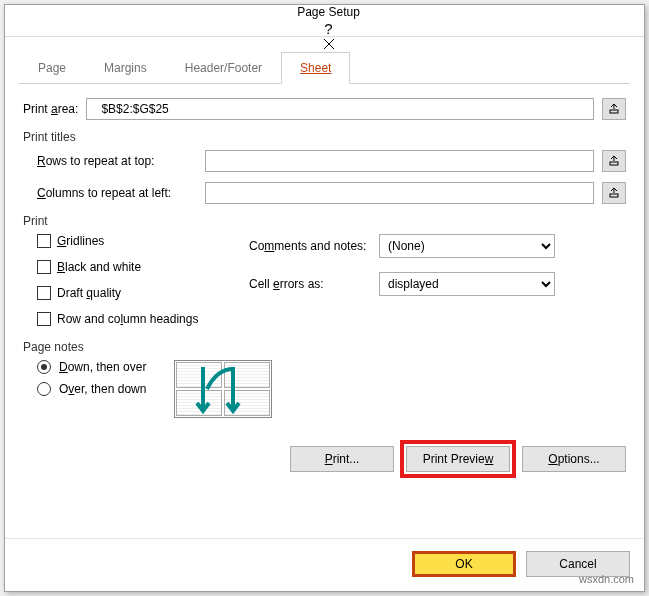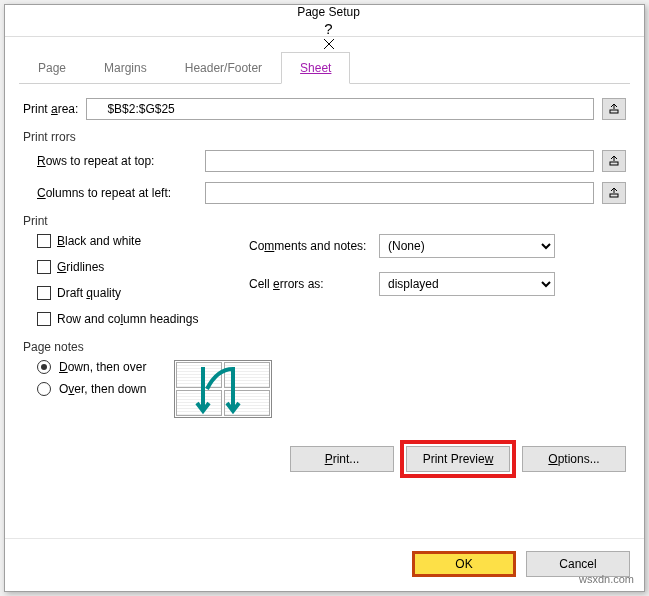--- a/index.html
+++ b/index.html
@@ -5,26 +5,26 @@
   * { box-sizing: border-box; font-family: "Segoe UI", Tahoma, sans-serif; font-size: 12px; }
   body { margin: 0; background: #f0f0f0; padding: 4px; }
   .dialog { width: 641px; height: 588px; background: #fff; border: 1px solid #9f9f9f; box-shadow: 2px 2px 6px rgba(0,0,0,.25); position: relative; display: flex; flex-direction: column; }
   .titlebar { height: 32px; display: flex; align-items: center; padding: 0 2px 0 10px; border-bottom: 1px solid #ddd; flex-direction: column; }
   .titlebar .title { flex: 1; font-size: 12px; }
   .tb-btn { width: 46px; height: 30px; display: flex; align-items: center; justify-content: center; background: transparent; border: none; cursor: pointer; font-size: 14px; }
   .tb-btn svg { width: 10px; height: 10px; }
   .content { flex: 1; padding: 6px 14px 10px 14px; display: flex; flex-direction: column; }
   .tabs { display: flex; border-bottom: 1px solid #d0d0d0; margin-top: 8px; }
   .tab { padding: 8px 18px; border: 1px solid transparent; border-bottom: none; cursor: pointer; position: relative; top: 1px; color: #737373; }
-  .tab.active { background: #fff; border: 1px solid #d0d0d0; border-bottom: 1px solid #fff; color: #a21caf; text-decoration: underline; }
+  .tab.active { background: #fff; border: 1px solid #d0d0d0; border-bottom: 1px solid #fff; color: #c2410c; text-decoration: underline; }
   .body { flex: 1; padding: 14px 4px 4px 4px; }
   .row { display: flex; align-items: center; margin-bottom: 10px; gap: 8px; }
   .lbl { white-space: nowrap; }
   .underline { text-decoration: underline; }
-  input[type="text"].field { flex: 1; height: 22px; border: 1px solid #a7a7a7; padding: 0 20px; font-size: 12px; }
+  input[type="text"].field { flex: 1; height: 22px; border: 1px solid #a7a7a7; padding: 0 14px; font-size: 12px; }
   .range-btn { width: 24px; height: 22px; border: 1px solid #adadad; background: #e1e1e1; display: flex; align-items: center; justify-content: center; cursor: pointer; }
   .fieldset { margin-top: 4px; margin-bottom: 8px; }
   .legend { color: #333; margin-bottom: 6px; }
   .indent { padding-left: 14px; }
   .chk-row { display: flex; align-items: center; gap: 6px; margin-bottom: 6px; }
   .chk { width: 14px; height: 14px; border: 1px solid #333; background: #fff; }
   .pr-cols { display: flex; align-items: flex-start; gap: 22px; }
   .pr-left { display: flex; flex-direction: column; gap: 6px; min-width: 190px; }
   .pr-right { display: grid; grid-template-columns: 130px 220px; row-gap: 14px; align-items: center; }
   select.sel { height: 24px; border: 1px solid #adadad; background: #fff; width: 176px; padding: 0 4px; }
@@ -78,21 +78,21 @@
         <input type="text" class="field" value="$B$2:$G$25" style="">
         <div class="range-btn">
           <svg width="12" height="12" viewBox="0 0 12 12">
               <rect x="2" y="7" width="8" height="3" fill="none" stroke="#000"></rect>
               <path d="M6 1 L6 6 M3 4 L6 1 L9 4" fill="none" stroke="#000"></path>
             </svg>
         </div>
       </div>
 
       <div class="fieldset">
-        <div class="legend">Print rrors</div>
+        <div class="legend">Print titles</div>
         <div class="indent">
           <div class="row">
             <span class="lbl" style="width:160px;"><span class="underline">R</span>ows to repeat at top:</span>
             <input type="text" class="field" value="" style="">
             <div class="range-btn">
               <svg width="12" height="12" viewBox="0 0 12 12">
                   <rect x="2" y="7" width="8" height="3" fill="none" stroke="#000"></rect>
                   <path d="M6 1 L6 6 M3 4 L6 1 L9 4" fill="none" stroke="#000"></path>
                 </svg>
             </div>
@@ -109,25 +109,25 @@
           </div>
         </div>
       </div>
 
       <div class="fieldset">
         <div class="legend">Print</div>
         <div class="indent pr-cols">
           <div class="pr-left">
             <label class="chk-row">
               <span class="chk"></span>
-              <span><span class="underline">B</span>lack and white</span>
+              <span><span class="underline">G</span>ridlines</span>
             </label>
             <label class="chk-row">
               <span class="chk"></span>
-              <span><span class="underline">G</span>ridlines</span>
+              <span><span class="underline">B</span>lack and white</span>
             </label>
             <label class="chk-row">
               <span class="chk"></span>
               <span>Draft <span class="underline">q</span>uality</span>
             </label>
             <label class="chk-row">
               <span class="chk"></span>
               <span>Row and co<span class="underline">l</span>umn headings</span>
             </label>
           </div>

